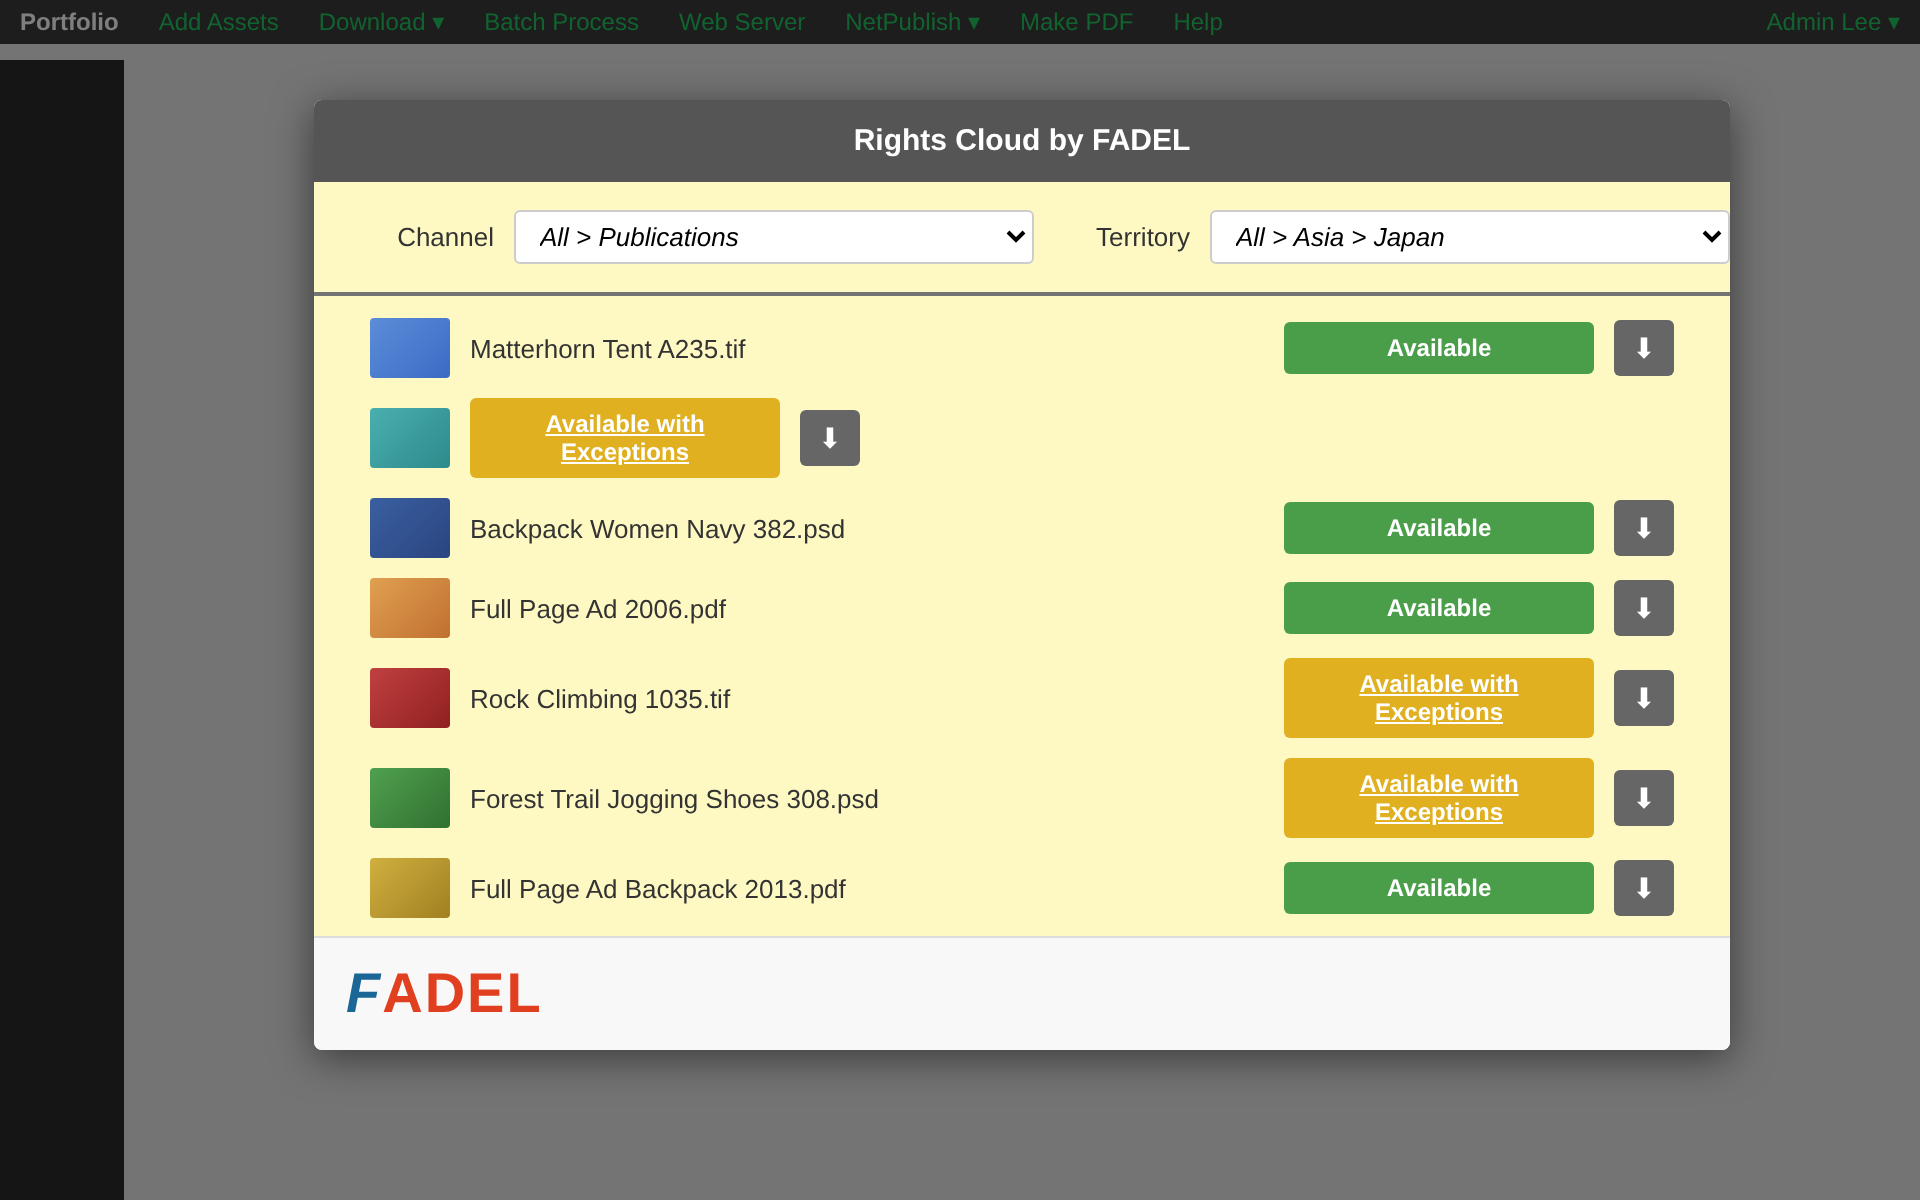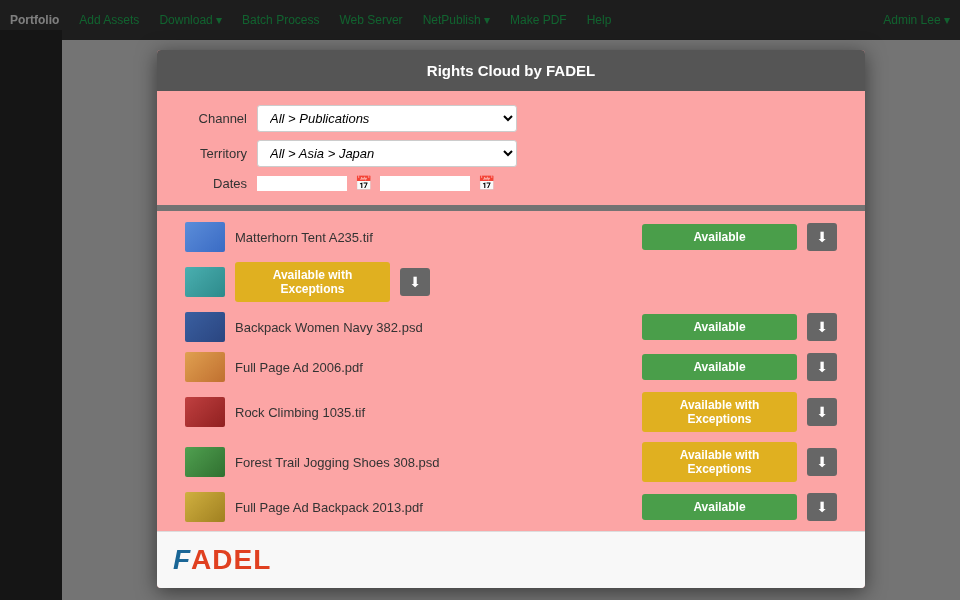--- a/index.html
+++ b/index.html
@@ -15,21 +15,21 @@
 
     
     .app-bg {
       position: absolute;
       top: 0; left: 0; right: 0; bottom: 0;
       background: #e8e8e8;
     }
 
     .app-topbar {
       background: #3a3a3a;
-      height: 40px;
+      height: 22px;
       display: flex;
       align-items: center;
       padding: 0 10px;
       gap: 20px;
     }
     .app-topbar-item {
       color: #22c55e;
       font-size: 12px;
       cursor: pointer;
     }
@@ -60,42 +60,42 @@
       right: 0;
       bottom: 0;
       display: flex;
       align-items: flex-start;
       justify-content: center;
       z-index: 20;
       padding-top: 20px;
     }
 
     .modal-box {
-      background: #fca5a5;
+      background: #fef9c3;
       width: 708px;
       border-radius: 4px;
       overflow: hidden;
       box-shadow: 0 4px 20px rgba(0,0,0,0.5);
     }
 
     .modal-header {
       background: #555;
       color: #fff;
       text-align: center;
       padding: 12px;
       font-size: 15px;
       font-weight: bold;
     }
 
     .modal-filters {
       padding: 14px 20px;
       display: flex;
-      flex-direction: column;
+      flex-direction: row;
       gap: 8px;
-      border-bottom: 6px solid #737373;
+      border-bottom: 2px solid #737373;
     }
 
     .filter-row {
       display: flex;
       align-items: center;
       gap: 10px;
     }
 
     .filter-label {
       width: 70px;
@@ -190,20 +190,21 @@
     }
 
     .status-available {
       background: #4a9e4a;
       color: #fff;
     }
 
     .status-exceptions {
       background: #e0b020;
       color: #fff;
+      text-decoration: underline;
       cursor: pointer;
     }
 
     .download-btn {
       width: 30px;
       height: 28px;
       background: #666;
       border: none;
       border-radius: 3px;
       cursor: pointer;

